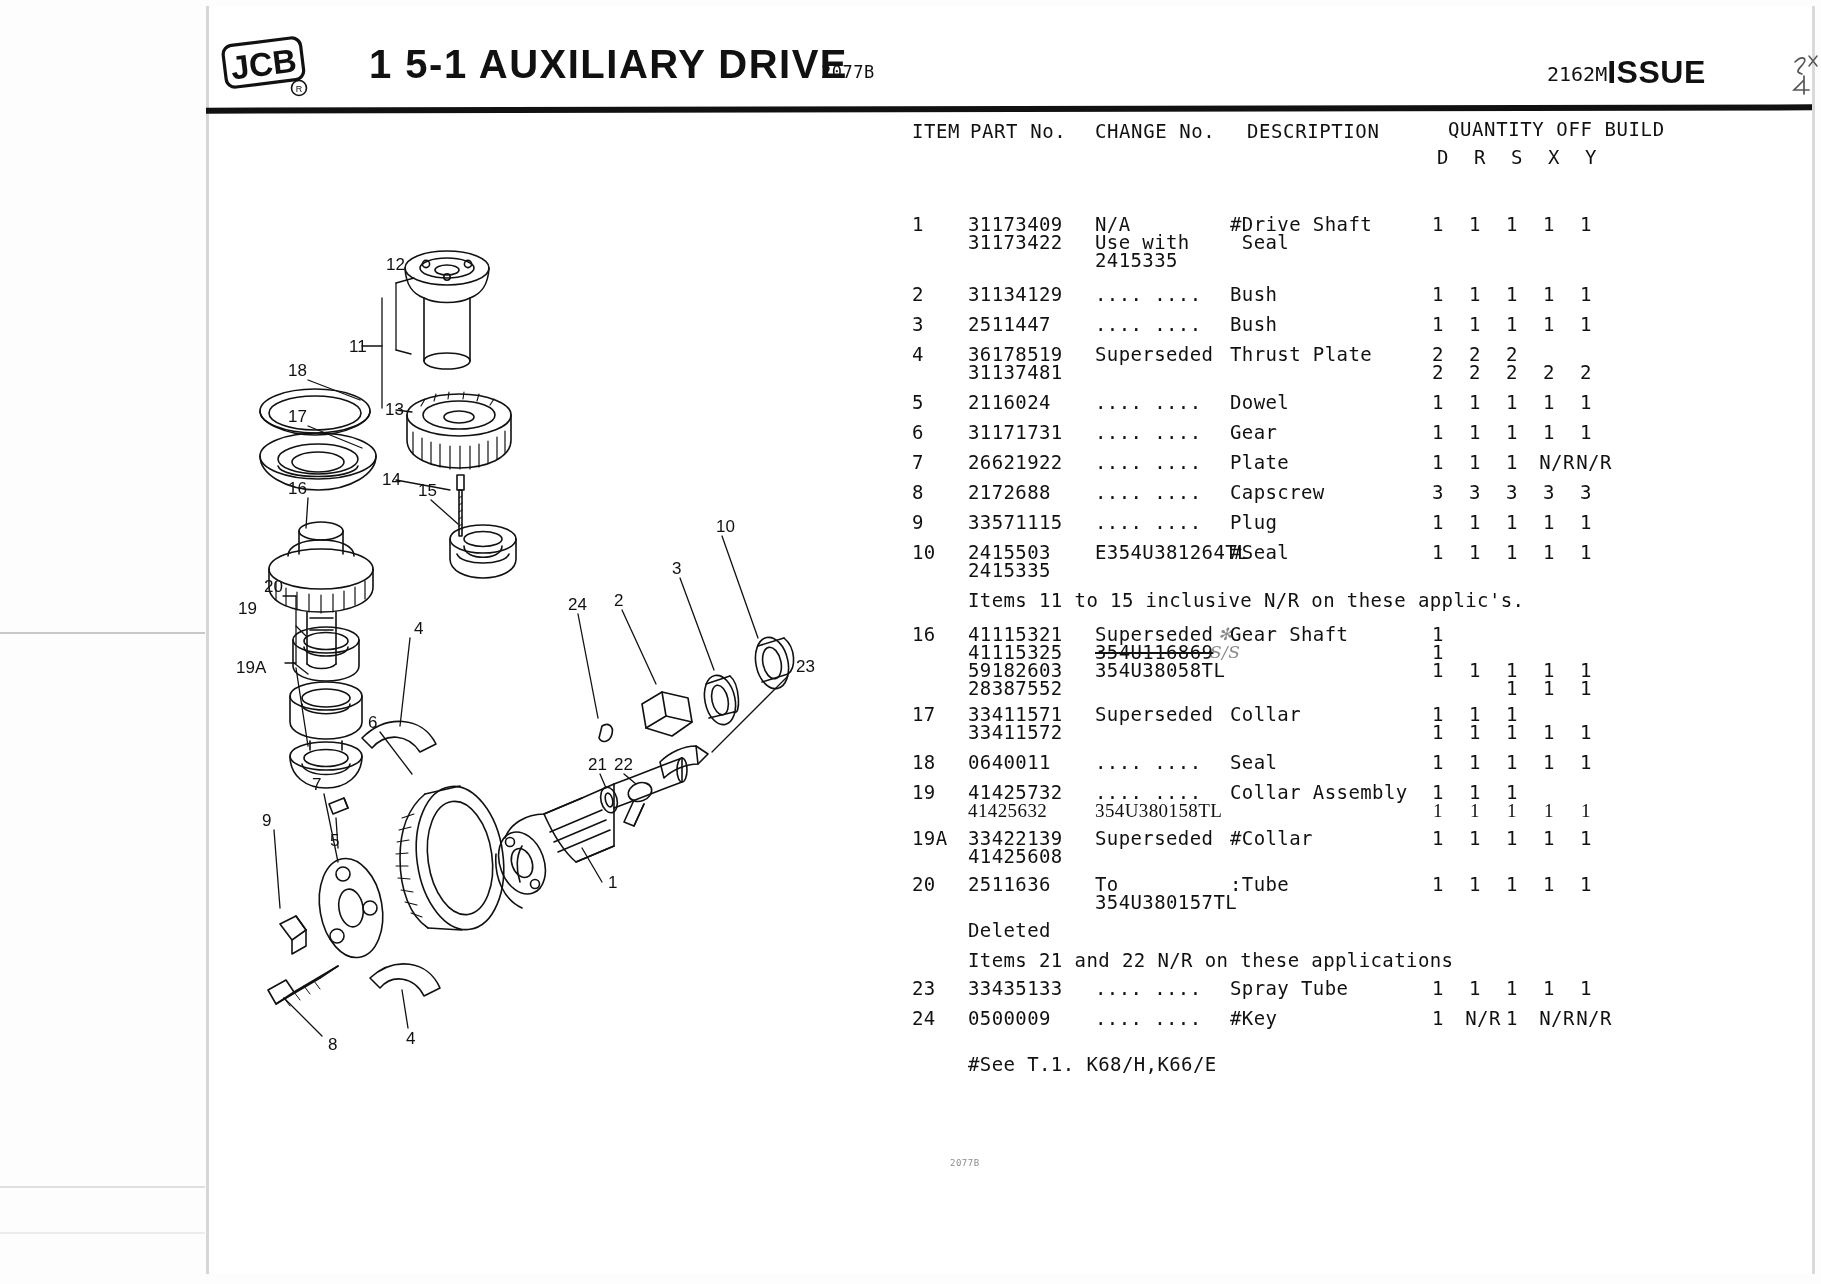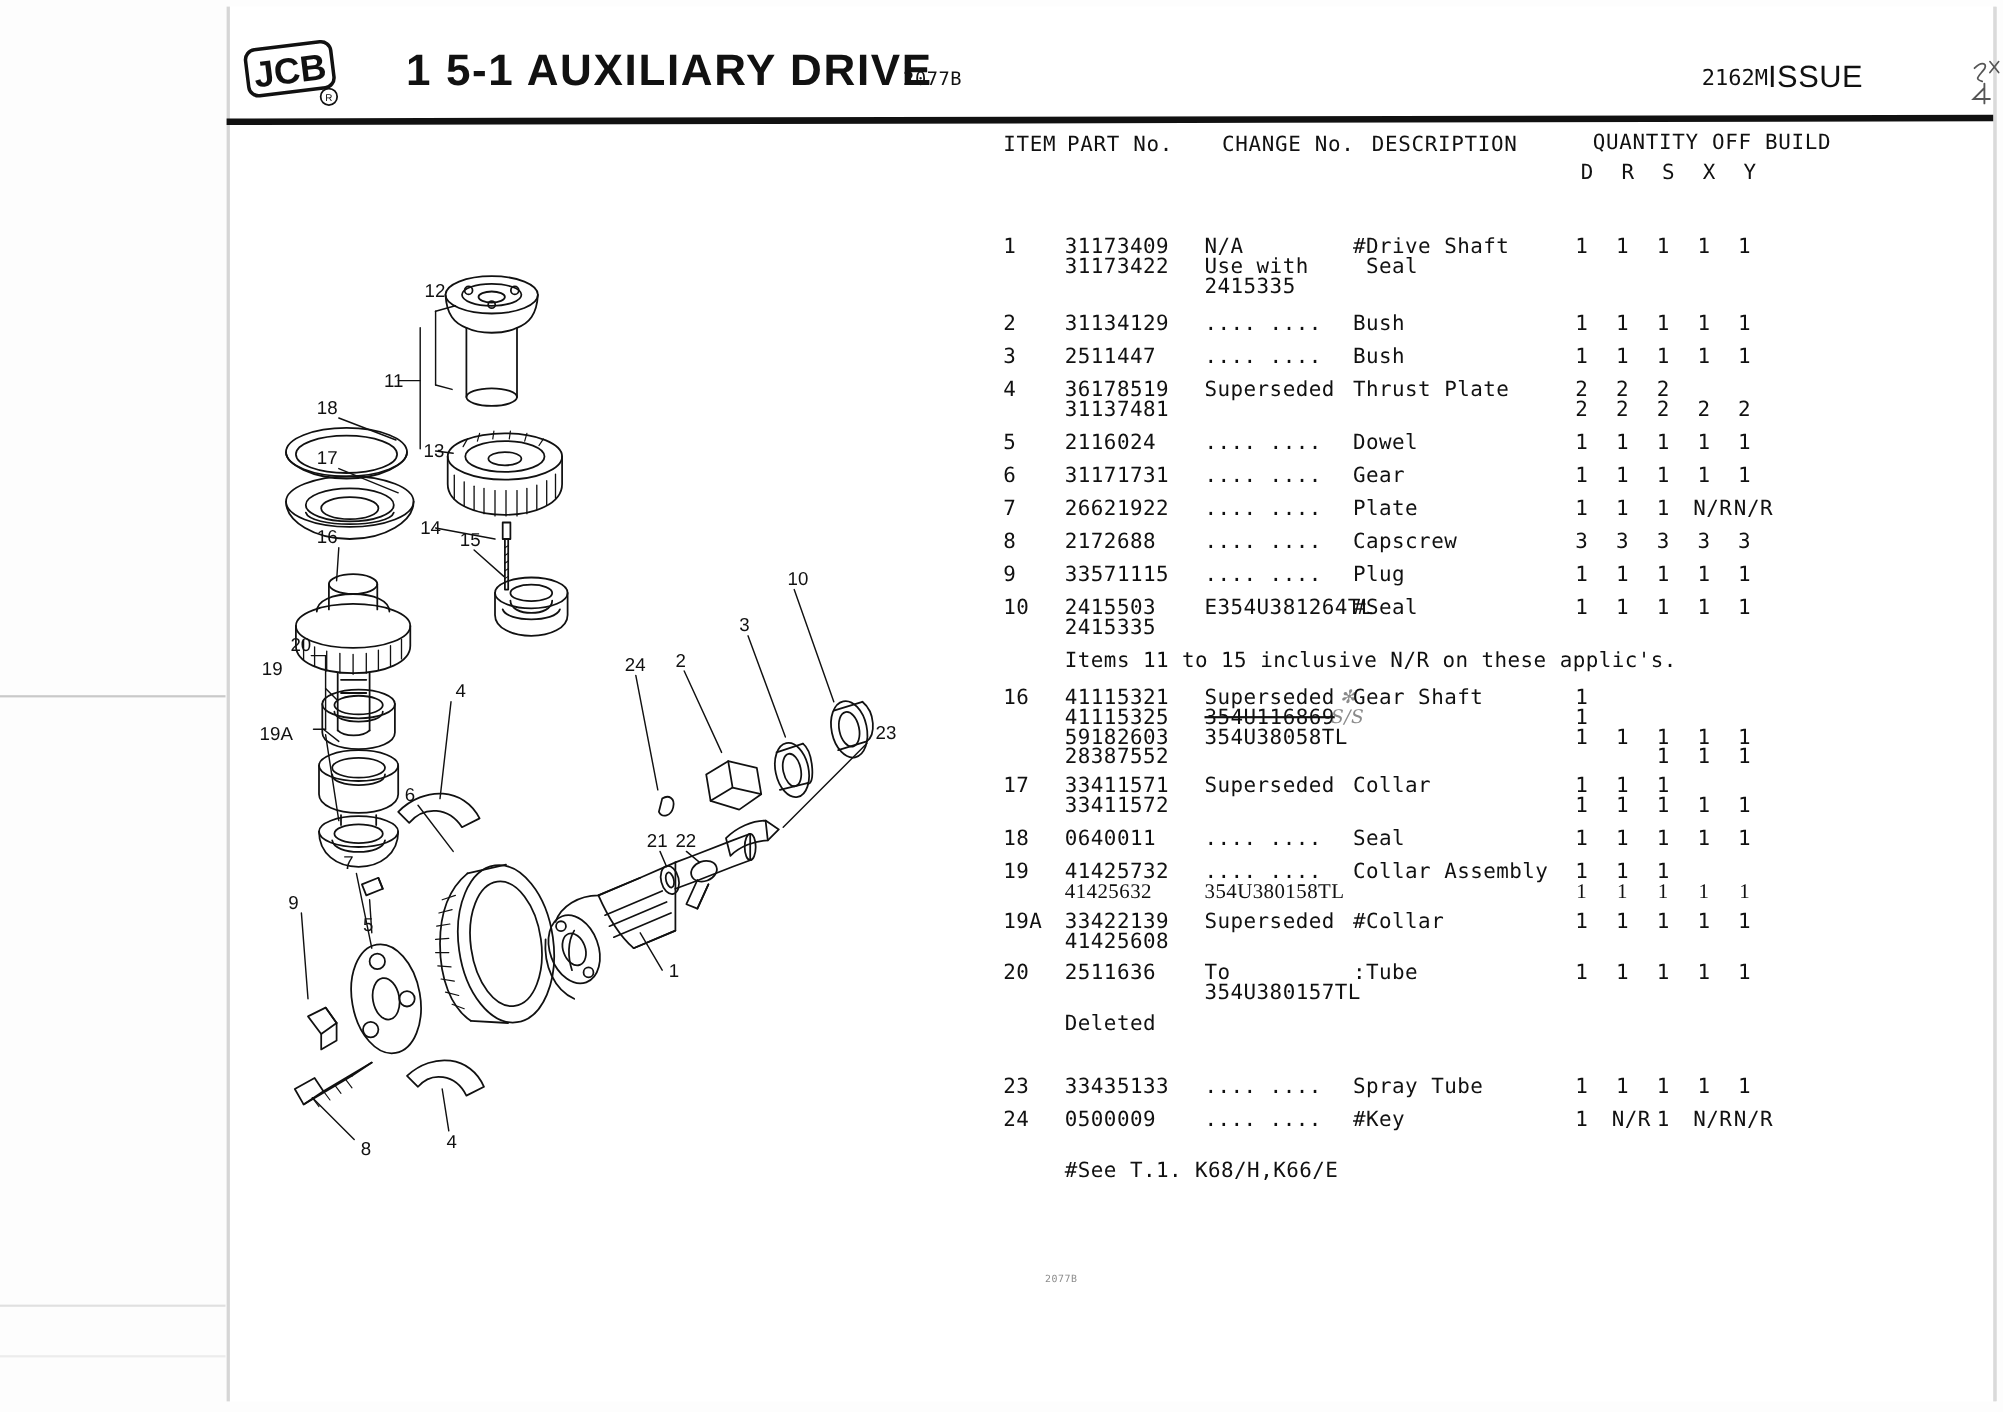--- a/index.html
+++ b/index.html
@@ -20,32 +20,32 @@
 
   
   #header{position:absolute;left:206px;top:14px;width:1606px;height:96px;}
   #jcb-logo{position:absolute;left:14px;top:22px;width:96px;height:62px;}
   #jcb-logo svg{display:block;}
   #doc-title{position:absolute;left:163px;top:28px;font-family:"Liberation Sans",sans-serif;
      font-weight:bold;font-size:40px;letter-spacing:1.5px;white-space:nowrap;}
   #doc-figref{position:absolute;left:615px;top:48px;font-size:17px;letter-spacing:.5px;}
   #issue-block{position:absolute;left:1341px;top:40px;white-space:nowrap;}
   #issue-code{font-size:20px;letter-spacing:0px;vertical-align:2px;}
-  #issue-word{font-family:"Liberation Sans",sans-serif;font-weight:normal;font-size:28px;letter-spacing:.5px;}
+  #issue-word{font-family:"Liberation Sans",sans-serif;font-weight:bold;font-size:32px;letter-spacing:.5px;}
   #issue-hand{position:absolute;left:1583px;top:36px;width:40px;height:48px;}
   #header-rule{position:absolute;left:206px;top:106px;width:1606px;height:6px;background:#111;
      transform:skewY(-0.12deg);}
 
   
   #parts-table{position:absolute;left:910px;top:118px;width:700px;}
   .thead{position:relative;height:52px;}
   .th{position:absolute;font-size:19px;letter-spacing:.6px;white-space:nowrap;}
   .th-item{left:2px;top:2px;}
   .th-part{left:60px;top:2px;}
-  .th-change{left:185px;top:2px;margin-left:16px;}
+  .th-change{left:185px;top:2px;}
   .th-desc{left:337px;top:2px;}
   .th-qty{left:538px;top:0px;}
   .qhead{position:absolute;top:28px;font-size:19px;}
   .q0{left:527px;} .q1{left:564px;} .q2{left:601px;} .q3{left:638px;} .q4{left:675px;}
 
   .trow{position:relative;font-size:19px;line-height:25px;letter-spacing:.4px;}
   .c{position:absolute;white-space:pre;}
   .c-item{left:2px;text-align:left;}
   .c-part{left:58px;}
   .c-change{left:185px;}
@@ -677,20 +677,23 @@
         <span class="c qc qv2">1</span>
         <span class="c qc qv3">1</span>
         <span class="c qc qv4">1</span>
       </div>
       <div class="trow" style="position: absolute; top: 720px; left: 0px; right: 0px; height: 25px;">
         <span class="c c-change">354U380157TL</span>
       </div>
       <div class="trow" style="position: absolute; top: 748px; left: 0px; right: 0px; height: 25px;">
         <span class="c c-note">Deleted</span>
       </div>
+      <div class="trow" style="position: absolute; top: 778px; left: 0px; right: 0px; height: 25px;">
+        <span class="c c-note">Items 21 and 22 N/R on these applications</span>
+      </div>
       <div class="trow" style="position: absolute; top: 806px; left: 0px; right: 0px; height: 25px;">
         <span class="c c-item">23</span>
         <span class="c c-part">33435133</span>
         <span class="c c-change">.... ....</span>
         <span class="c c-desc">Spray Tube</span>
         <span class="c qc qv0">1</span>
         <span class="c qc qv1">1</span>
         <span class="c qc qv2">1</span>
         <span class="c qc qv3">1</span>
         <span class="c qc qv4">1</span>

